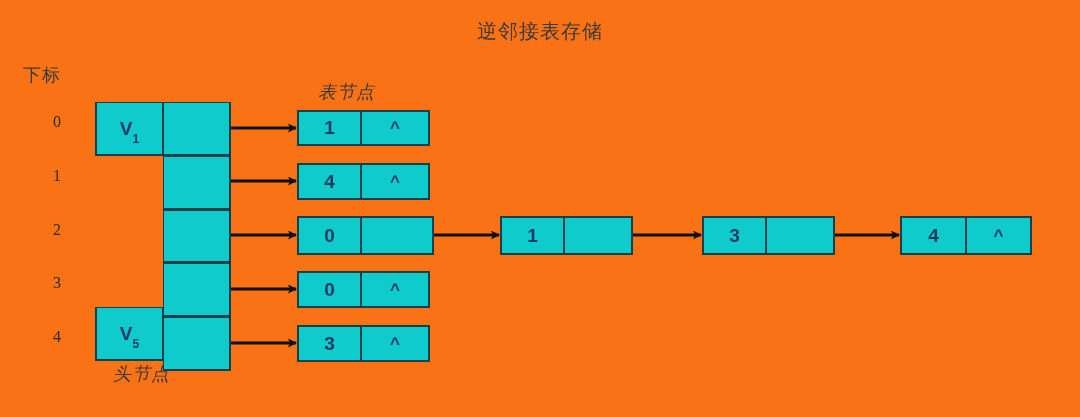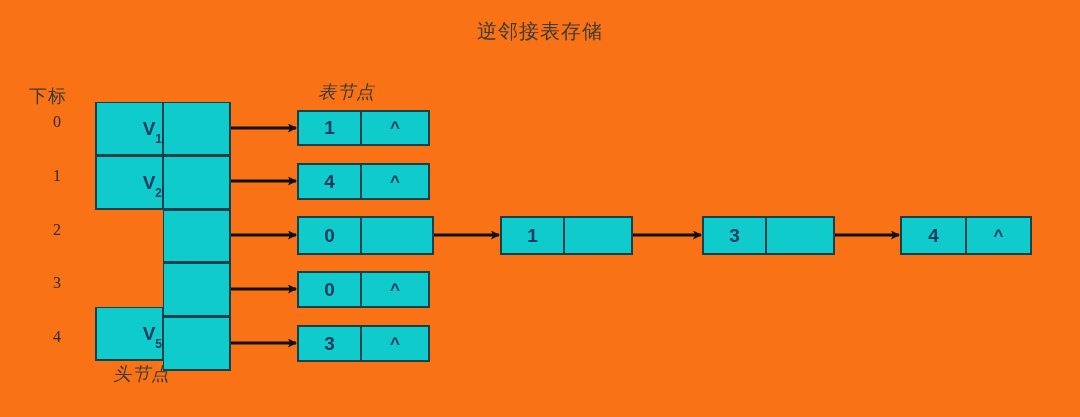--- a/index.html
+++ b/index.html
@@ -29,23 +29,22 @@
     white-space: nowrap;
   }
   .cap {
     position: absolute;
     font-size: 18px;
     color: #3a3a3a;
     letter-spacing: 1px;
     white-space: nowrap;
   }
   .cap-subscript {       
-    left: 29px;
+    left: 23px;
     top: 63px;
-    margin-top: 21px;
   }
   .cap-headnode {        
     left: 113px;
     top: 362px;
     font-style: italic;
   }
   .cap-listnode {        
     left: 318px;
     top: 80px;
     font-style: italic;
@@ -70,21 +69,20 @@
     justify-content: center;
     font-family: "Liberation Sans", sans-serif;
     font-size: 19px;
     font-weight: 700;
     color: #173b63;
   }
 
   
   .head-v {
     border-right-width: 1px;
-    justify-content: flex-end;
   }
   .head-p {
     border-left-width: 1px;
   }
   .head-v:not(:first-of-type), .head-p:not(:first-of-type) {
     border-top-width: 1px;
   }
 
   
   .ln-left  { border-right-width: 1px; }
@@ -126,23 +124,20 @@
 
   <div class="idx" style="left:44px; top:113px;">0</div>
   <div class="idx" style="left:44px; top:167px;">1</div>
   <div class="idx" style="left:44px; top:221px;">2</div>
   <div class="idx" style="left:44px; top:274px;">3</div>
   <div class="idx" style="left:44px; top:328px;">4</div>
 
   <div class="cell head-v" style="left:95px; top:102px;  width:68px; height:54px;">
     <span class="vlabel"><span>V</span><sub>1</sub></span>
   </div>
-  <div class="cell head-v" style="left:95px; top:156px;  width:68px; height:54px;">
-    <span class="vlabel"><span>V</span><sub>2</sub></span>
-  </div>
   <div class="cell head-v" style="left:95px; top:307px;  width:68px; height:54px;">
     <span class="vlabel"><span>V</span><sub>5</sub></span>
   </div>
 
   <div class="cell head-p" style="left:163px; top:102px; width:68px; height:54px;"></div>
   <div class="cell head-p" style="left:163px; top:156px; width:68px; height:54px;"></div>
   <div class="cell head-p" style="left:163px; top:210px; width:68px; height:53px;"></div>
   <div class="cell head-p" style="left:163px; top:263px; width:68px; height:54px;"></div>
   <div class="cell head-p" style="left:163px; top:317px; width:68px; height:54px;"></div>
 

